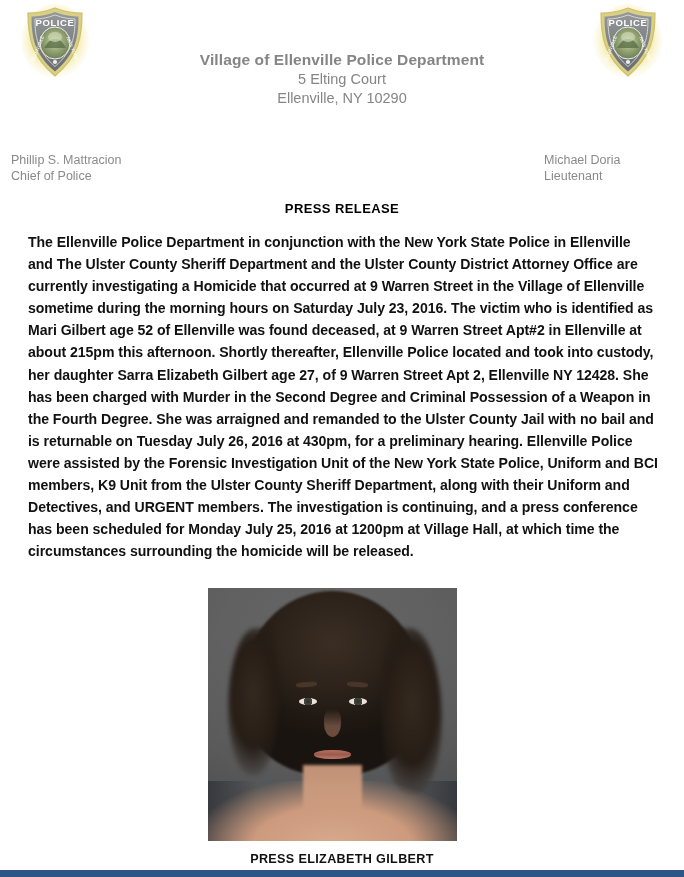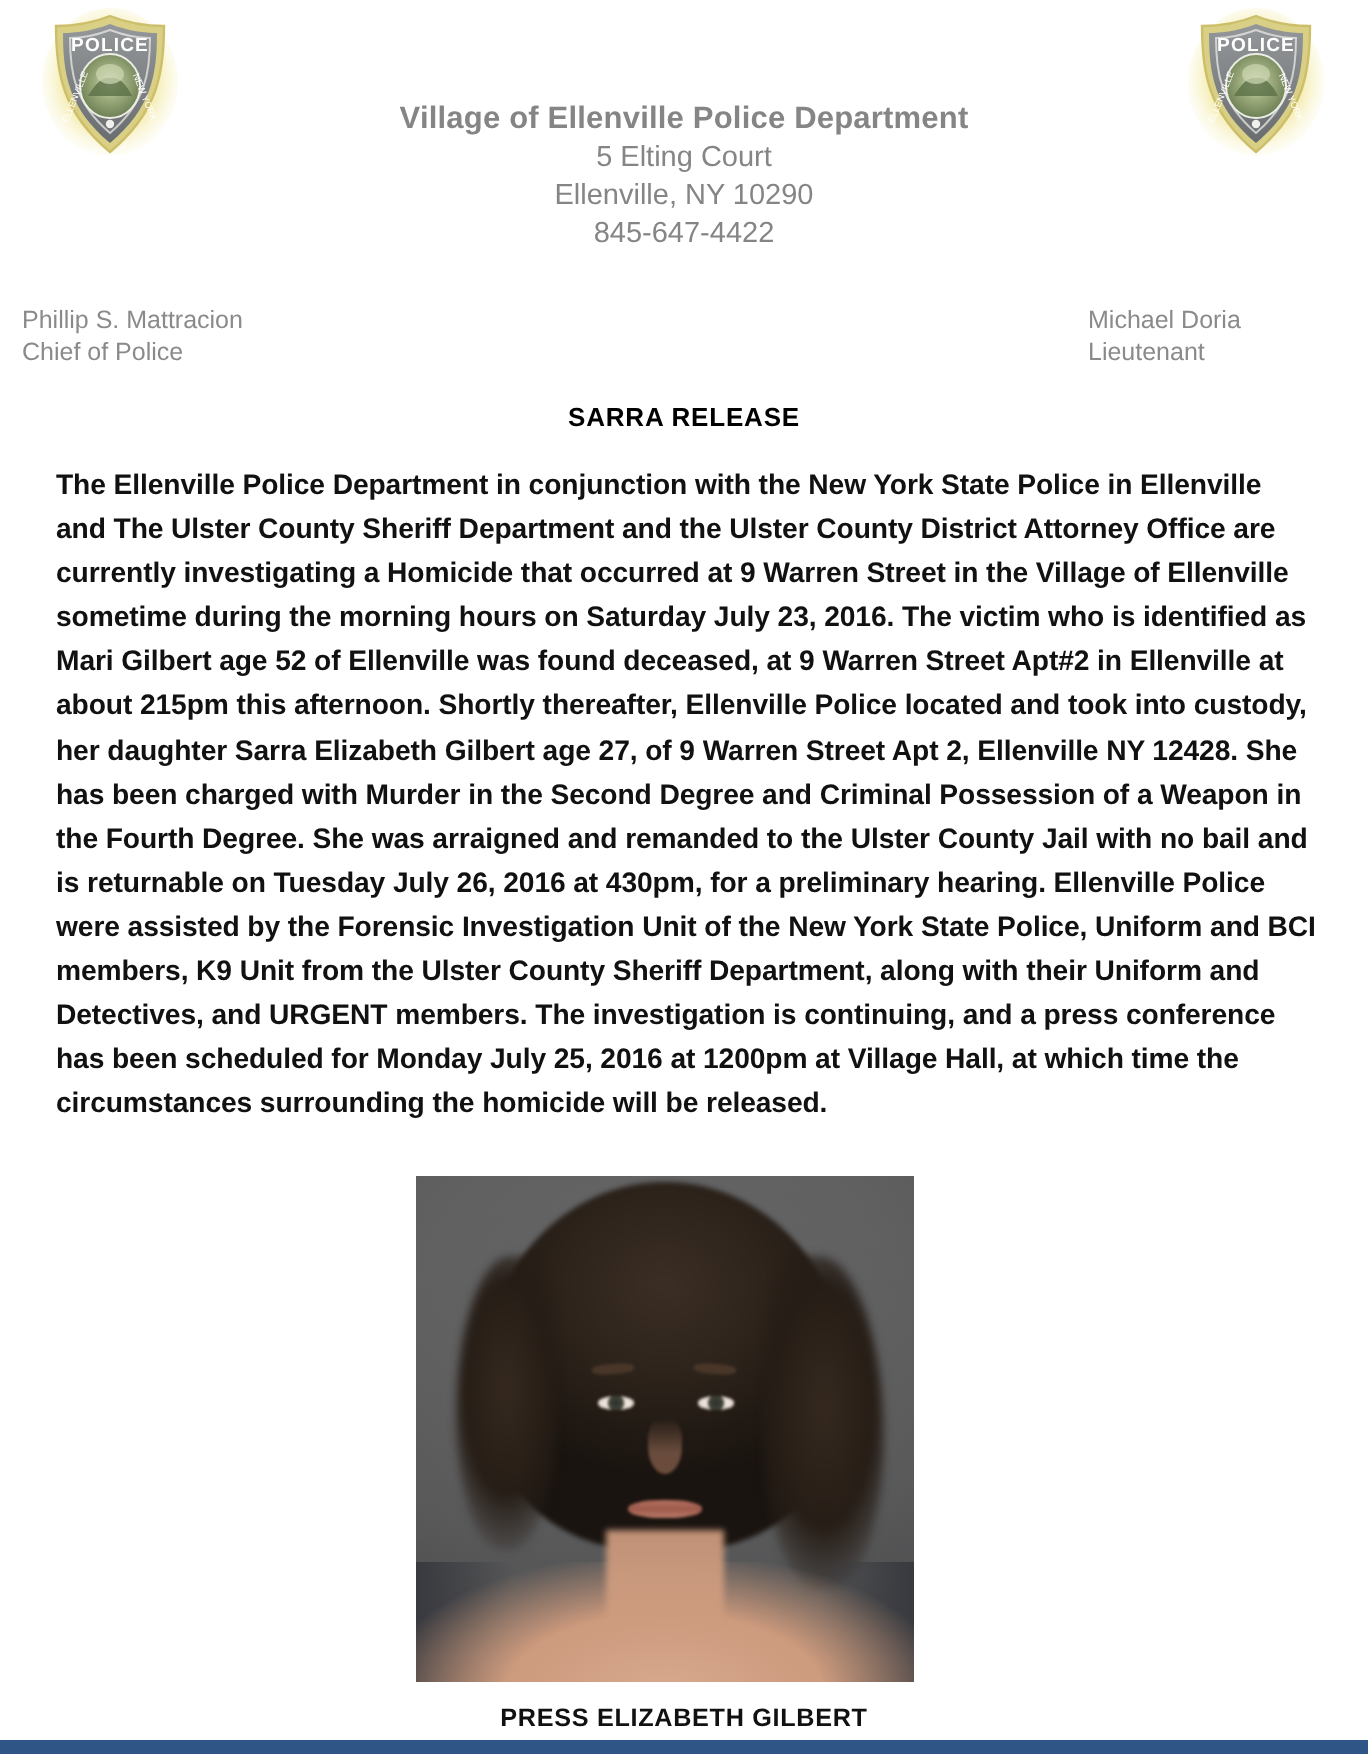--- a/index.html
+++ b/index.html
@@ -291,35 +291,34 @@
       <text x="20" y="45" font-family="Liberation Sans, sans-serif" font-size="4.6" fill="#ffffff" text-anchor="middle" transform="rotate(-68 20 45)">ELLENVILLE</text>
       <text x="52" y="45" font-family="Liberation Sans, sans-serif" font-size="4.6" fill="#ffffff" text-anchor="middle" transform="rotate(68 52 45)">NEW YORK</text>
       <circle cx="36" cy="58" r="2.1" fill="#f0f0ec"></circle>
     </svg>
   </div>
 
   <div class="dept-block">
     <div class="dept-name">Village of Ellenville Police Department</div>
     <div class="dept-line">5 Elting Court</div>
     <div class="dept-line">Ellenville, NY 10290</div>
-    <div class="dept-line">845-647-4422</div>
   </div>
 
   <div class="official left">
     <div>Phillip S. Mattracion</div>
     <div>Chief of Police</div>
   </div>
 
   <div class="official right">
     <div>Michael Doria</div>
     <div>Lieutenant</div>
   </div>
 </div>
 
-<div class="press-title">SARRA RELEASE</div>
+<div class="press-title">PRESS RELEASE</div>
 
 <div class="body-text">The Ellenville Police Department in conjunction with the New York State Police in Ellenville and The Ulster County Sheriff Department and the Ulster County District Attorney Office are currently investigating a Homicide that occurred at 9 Warren Street in the Village of Ellenville sometime during the morning hours on Saturday July 23, 2016. The victim who is identified as Mari Gilbert age 52 of Ellenville was found deceased, at 9 Warren Street Apt#2 in Ellenville at about 215pm this afternoon. Shortly thereafter, Ellenville Police located and took into custody, her daughter Sarra Elizabeth Gilbert age 27, of 9 Warren Street Apt 2, Ellenville NY 12428. She has been charged with Murder in the Second Degree and Criminal Possession of a Weapon in the Fourth Degree. She was arraigned and remanded to the Ulster County Jail with no bail and is returnable on Tuesday July 26, 2016 at 430pm, for a preliminary hearing. Ellenville Police were assisted by the Forensic Investigation Unit of the New York State Police, Uniform and BCI members, K9 Unit from the Ulster County Sheriff Department, along with their Uniform and Detectives, and URGENT members. The investigation is continuing, and a press conference has been scheduled for Monday July 25, 2016 at 1200pm at Village Hall, at which time the circumstances surrounding the homicide will be released.</div>
 
 <div class="photo-wrap">
   <div class="photo">
     <div class="hair"></div>
     <div class="hair-l"></div>
     <div class="hair-r"></div>
     <div class="neck"></div>
     <div class="face"></div>

